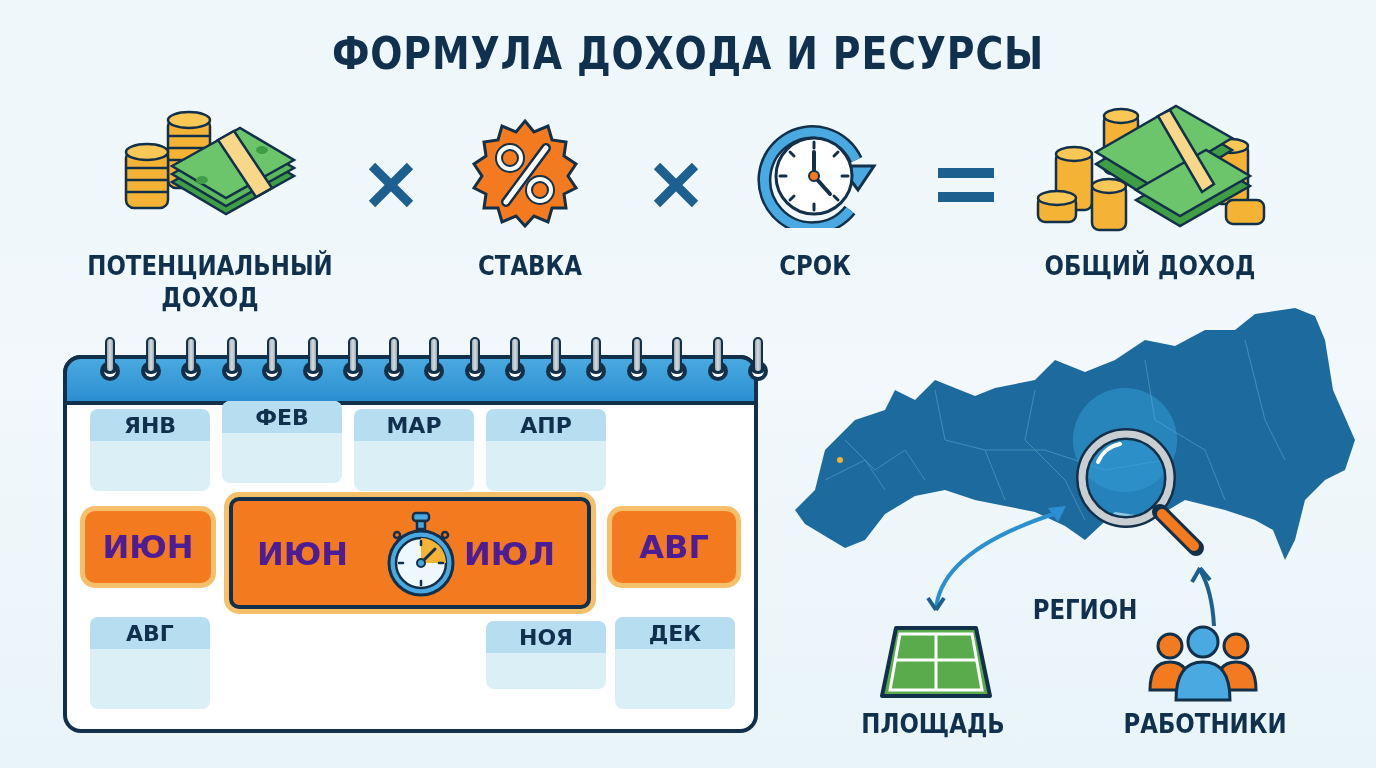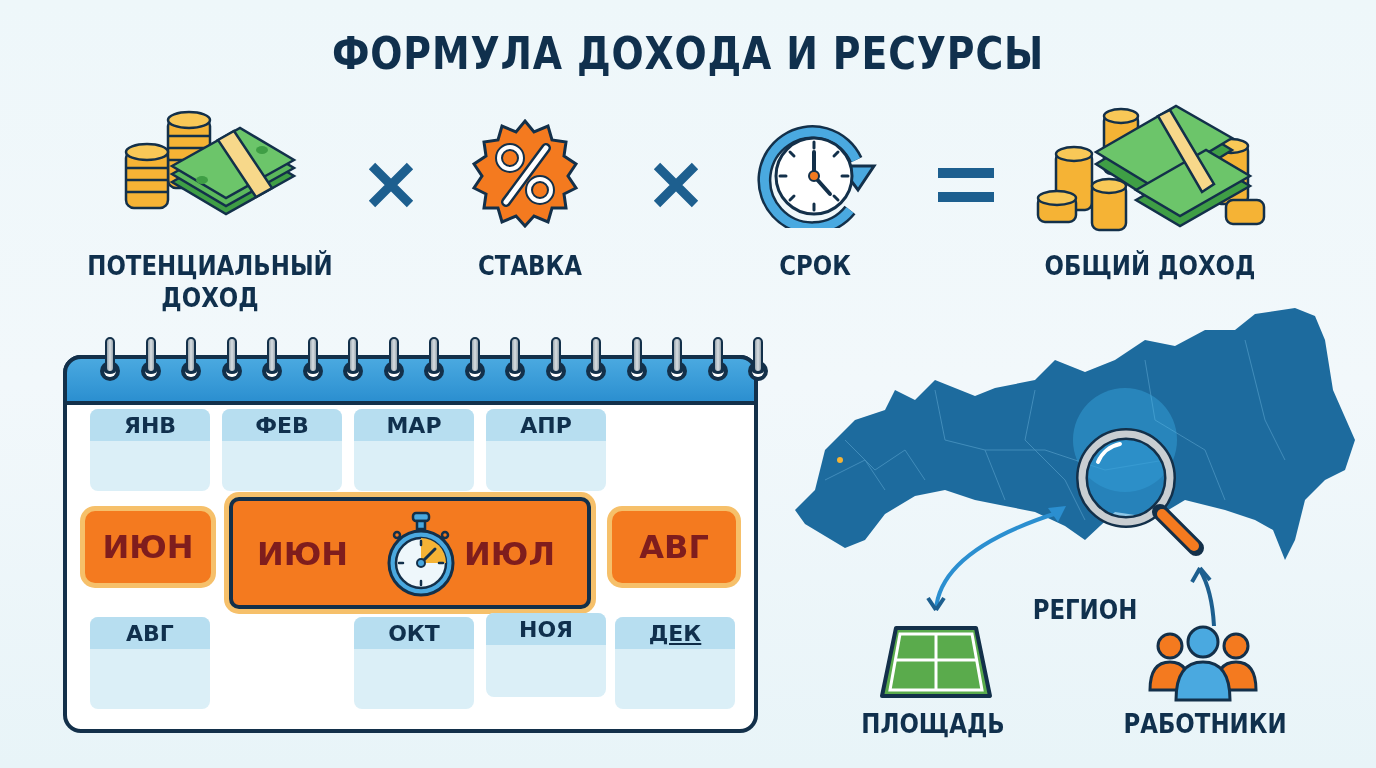--- a/index.html
+++ b/index.html
@@ -54,21 +54,21 @@
     position: absolute; width: 120px; height: 82px; border-radius: 8px;
     background: #dbeff7; overflow: hidden;
   }
   .cell .head {
     height: 32px; background: #b7def0; text-align: center;
     font-weight: bold; font-size: 22px; line-height: 34px; color: #10304d;
   }
   .hl {
     position: absolute; background: #f47a1f; border-radius: 10px;
     box-shadow: 0 0 0 5px #f6c06a;
-    color: #7f1d1d; font-weight: bold; font-size: 32px; text-align: center;
+    color: #4c1d95; font-weight: bold; font-size: 32px; text-align: center;
   }
   .hl.dark { border: 4px solid #13304a; }
 
   .map { position: absolute; left: 785px; top: 300px; }
 </style>
 </head>
 <body>
 
 <div class="title">ФОРМУЛА ДОХОДА И РЕСУРСЫ</div>
 
@@ -253,21 +253,21 @@
       </div>
       <div class="ring" style="left: 684px;">
         <div class="hole"></div>
         <div class="bar"></div>
       </div>
     </div>
 
   <div class="cell" style="left:23px;top:50px;">
       <div class="head">ЯНВ</div>
     </div>
-  <div class="cell" style="left:155px;top:50px;">
+  <div class="cell" style="left:155px;top:42px;">
       <div class="head">ФЕВ</div>
     </div>
   <div class="cell" style="left:419px;top:50px;">
       <div class="head">АПР</div>
     </div>
   <div class="cell" style="left:287px;top:50px;">
       <div class="head">МАР</div>
     </div>
 
   <div class="hl" style="left:18px;top:152px;width:126px;height:72px;line-height:72px;">
@@ -296,27 +296,24 @@
     </span>
     <span style="position:absolute;right:32px;top:34px;">ИЮЛ</span>
   </div>
   <div class="hl" style="left:545px;top:152px;width:124px;height:72px;line-height:72px;">
     <span>АВГ</span>
   </div>
 
   <div class="cell" style="left:23px;top:258px;height:92px;">
       <div class="head">АВГ</div>
     </div>
-  <div class="cell" style="left:287px;top:258px;height:92px;">
-      <div class="head">ОКТ</div>
-    </div>
-  <div class="cell" style="left:419px;top:254px;height:84px;">
+  <div class="cell" style="left:419px;top:262px;height:68px;">
       <div class="head">НОЯ</div>
     </div>
-  <div class="cell" style="left:548px;top:258px;height:92px;text-decoration:underline;">
+  <div class="cell" style="left:548px;top:258px;height:92px;">
       <div class="head">ДЕК</div>
     </div>
 </div>
 
 <div class="map">
   <svg width="580" height="300" viewBox="0 0 580 300">
     <path d="M10 210 L30 190 L40 150 L70 120 L100 110 L110 90 L130 100 L150 80 L190 96 L210 88 L250 80 L270 60 L300 72 L330 60 L360 40 L390 46 L420 30 L450 30 L470 14 L510 8 L530 16 L540 40 L548 90 L570 140 L560 170 L540 180 L520 200 L510 240 L500 260 L488 230 L470 220 L440 210 L400 200 L370 218 L330 212 L300 240 L280 226 L250 212 L220 206 L190 200 L160 190 L130 196 L100 214 L80 240 L60 248 L40 236 L20 224 Z" fill="#1d6b9e"></path>
     <g stroke="#5ea6d0" stroke-width="0.8" fill="none" opacity="0.7">
       <path d="M60 140 L90 170 L120 150 L140 180"></path>
       <path d="M40 180 L80 160 L100 190"></path>

